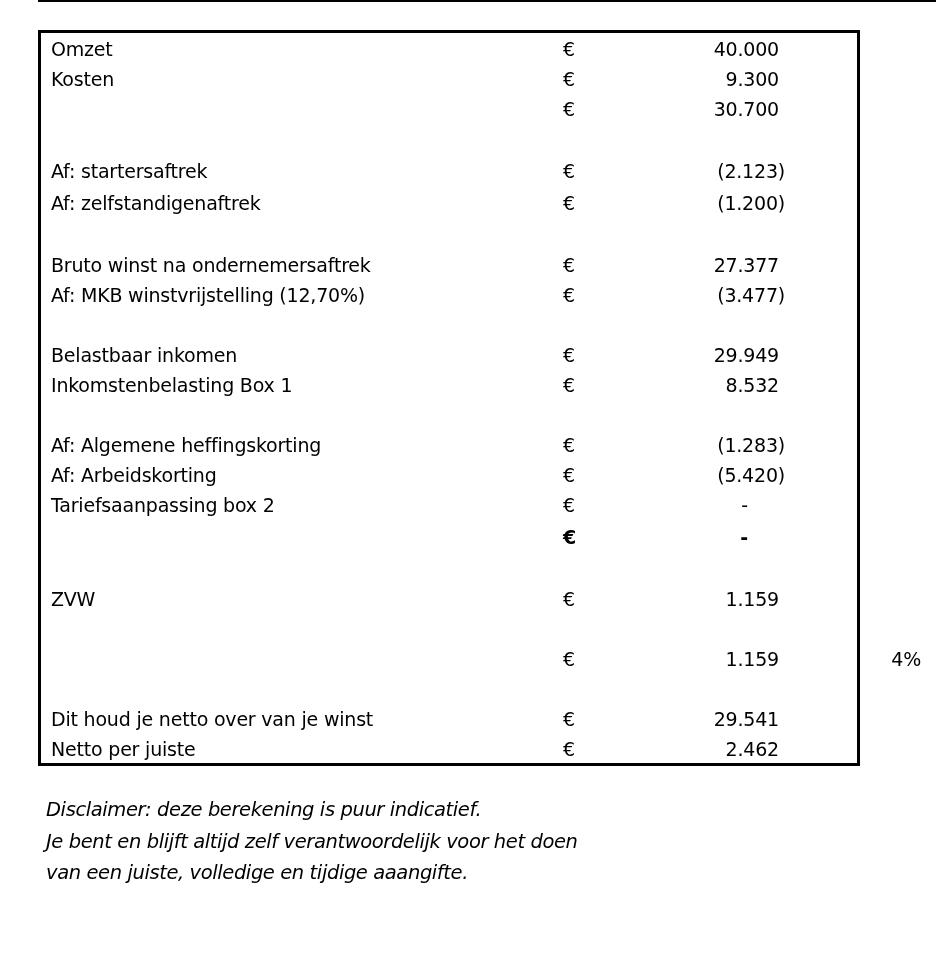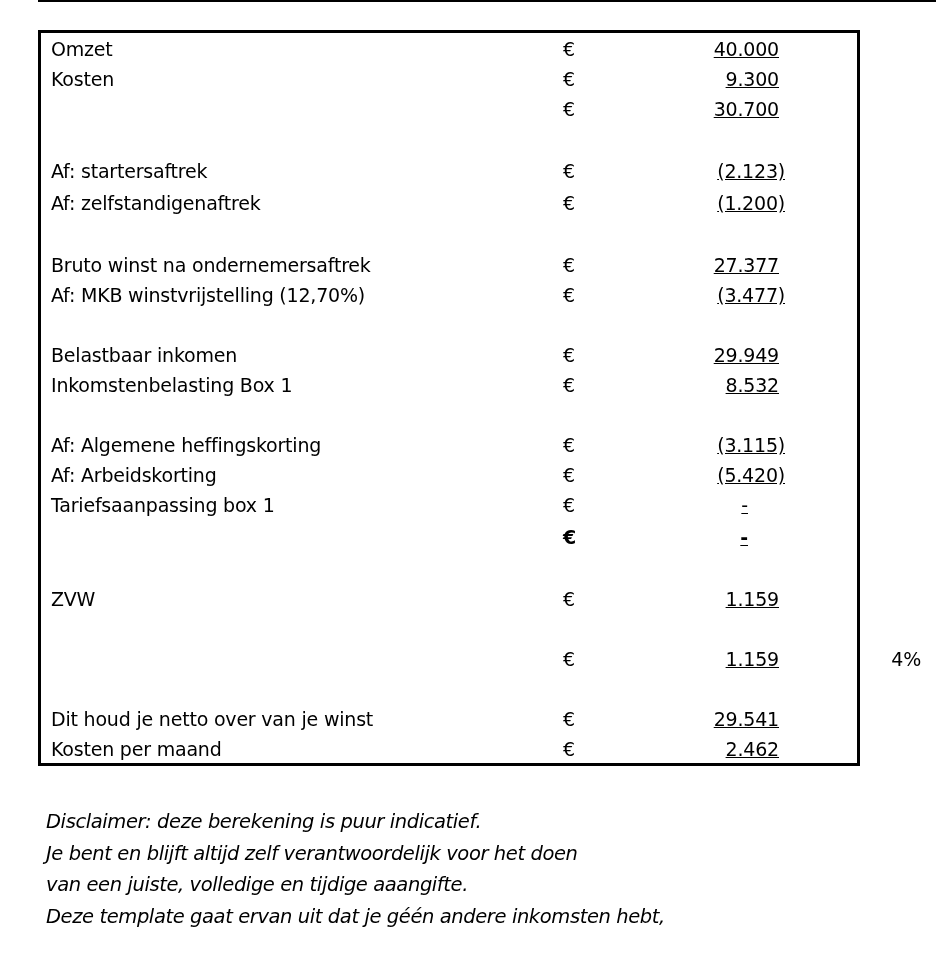--- a/index.html
+++ b/index.html
@@ -13,28 +13,28 @@
     .box {
       position: absolute; left: 38px; top: 30px; width: 816px; height: 730px;
       border: 3px solid #000;
     }
     .row {
       position: absolute; left: 4px; width: 878px; height: 30px;
       font-size: 19px; line-height: 30px; letter-spacing: -0.2px;
     }
     .row .label { position: absolute; left: 6px; top: 0; white-space: nowrap; }
     .row .cur { position: absolute; left: 518px; top: 0; }
-    .row .val { position: absolute; right: 144px; top: 0; text-align: right; white-space: nowrap; text-decoration: underline; }
+    .row .val { position: absolute; right: 144px; top: 0; text-align: right; white-space: nowrap; }
     .row .val.neg { right: 138px; }
     .row .val.dash { right: 175px; }
     .row .pct { position: absolute; right: 2px; top: 0; }
     .bold { font-weight: bold; }
     .disclaimer {
       position: absolute; left: 46px; top: 794px; width: 860px;
-      font-style: italic; font-size: 19.5px; line-height: 31.5px; letter-spacing: -0.4px; margin-top: 12px;
+      font-style: italic; font-size: 19.5px; line-height: 31.5px; letter-spacing: -0.4px;
     }
     .disclaimer div { white-space: nowrap; }
   </style>
 </head>
 <body>
 
 <div class="top-rule"></div>
 
 <div class="box">
   <div class="row" style="top:1px">
@@ -81,29 +81,29 @@
   </div>
   <div class="row" style="top:337px">
     <span class="label">Inkomstenbelasting Box 1</span>
     <span class="cur">€</span>
     <span class="val">8.532</span>
   </div>
 
   <div class="row" style="top:397px">
     <span class="label">Af: Algemene heffingskorting</span>
     <span class="cur">€</span>
-    <span class="val neg">(3.115)</span>
+    <span class="val neg">(1.283)</span>
   </div>
   <div class="row" style="top:427px">
     <span class="label">Af: Arbeidskorting</span>
     <span class="cur">€</span>
     <span class="val neg">(5.420)</span>
   </div>
   <div class="row" style="top:457px">
-    <span class="label">Tariefsaanpassing box 1</span>
+    <span class="label">Tariefsaanpassing box 2</span>
     <span class="cur">€</span>
     <span class="val dash">-</span>
   </div>
   <div class="row" style="top:489px">
     <span class="cur bold">€</span>
     <span class="val dash bold">-</span>
   </div>
 
   <div class="row" style="top:551px">
     <span class="label">ZVW</span>
@@ -116,24 +116,23 @@
     <span class="val">1.159</span>
     <span class="pct">4%</span>
   </div>
 
   <div class="row" style="top:671px">
     <span class="label">Dit houd je netto over van je winst</span>
     <span class="cur">€</span>
     <span class="val">29.541</span>
   </div>
   <div class="row" style="top:701px">
-    <span class="label">Kosten per maand</span>
+    <span class="label">Netto per juiste</span>
     <span class="cur">€</span>
     <span class="val">2.462</span>
   </div>
 </div>
 
 <div class="disclaimer">
   <div>Disclaimer: deze berekening is puur indicatief.</div>
   <div>Je bent en blijft altijd zelf verantwoordelijk voor het doen</div>
   <div>van een juiste, volledige en tijdige aaangifte.</div>
-  <div>Deze template gaat ervan uit dat je géén andere inkomsten hebt,</div>
 </div>
 
 </body></html>

